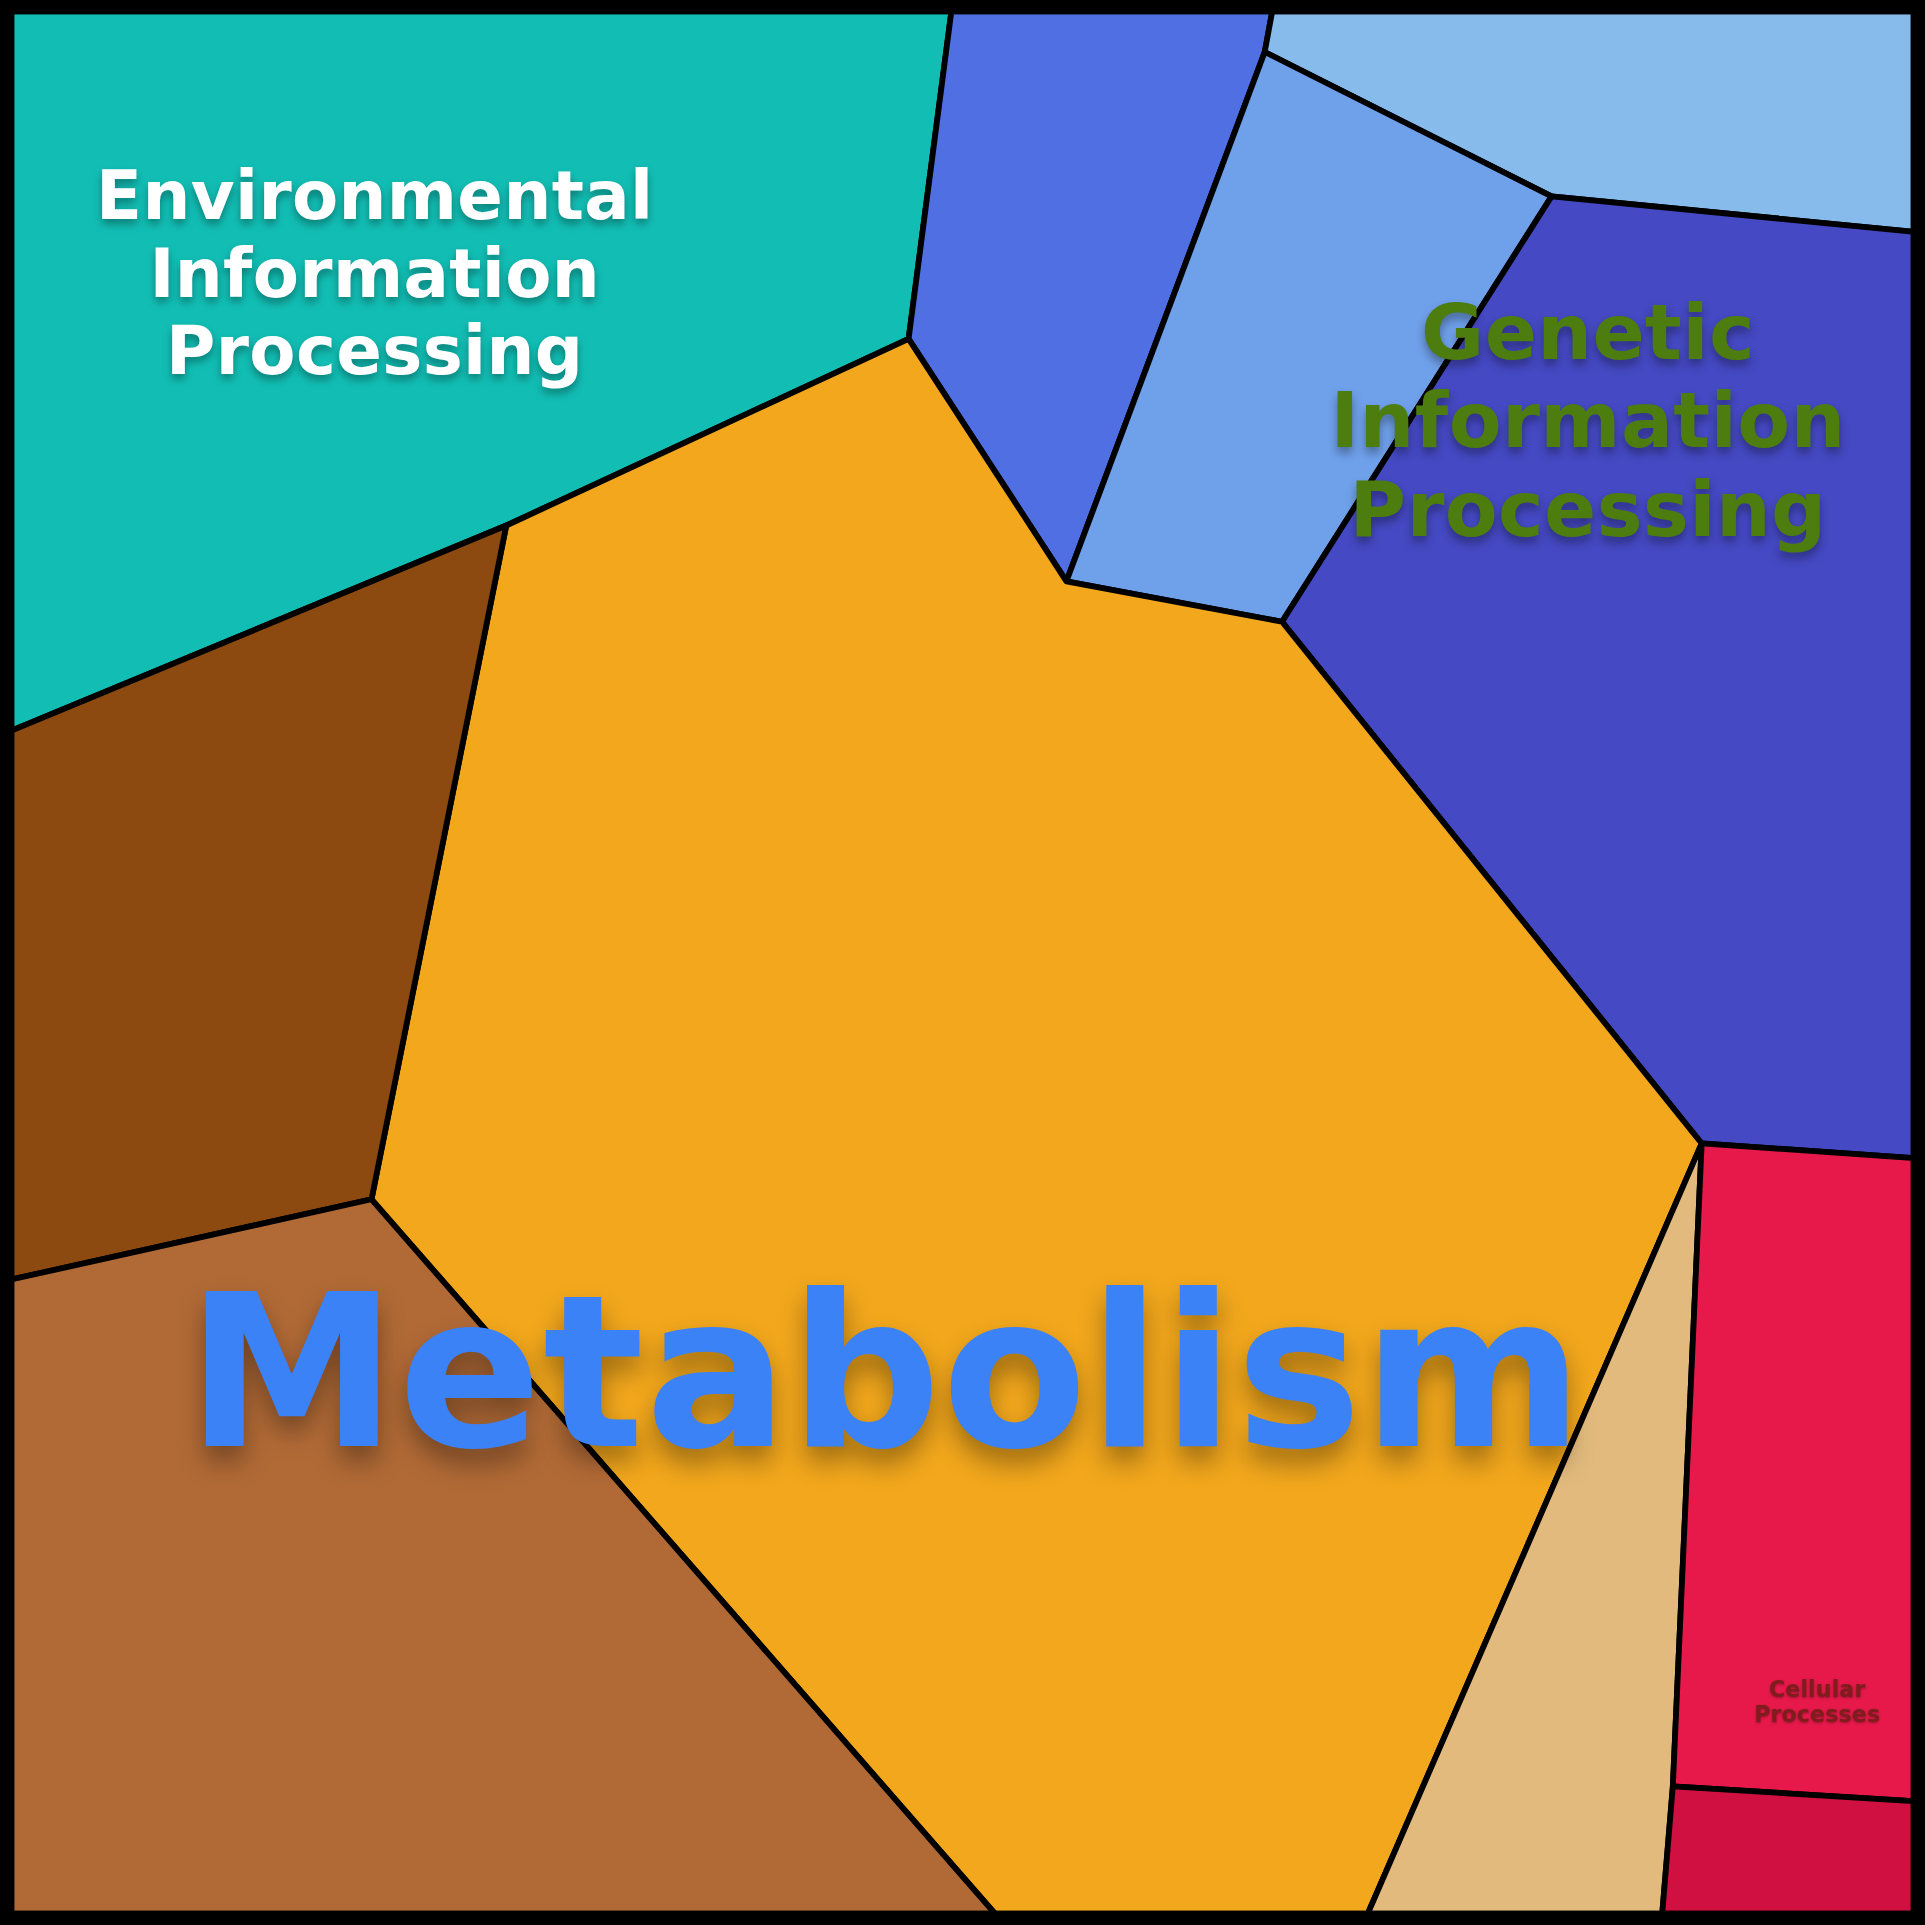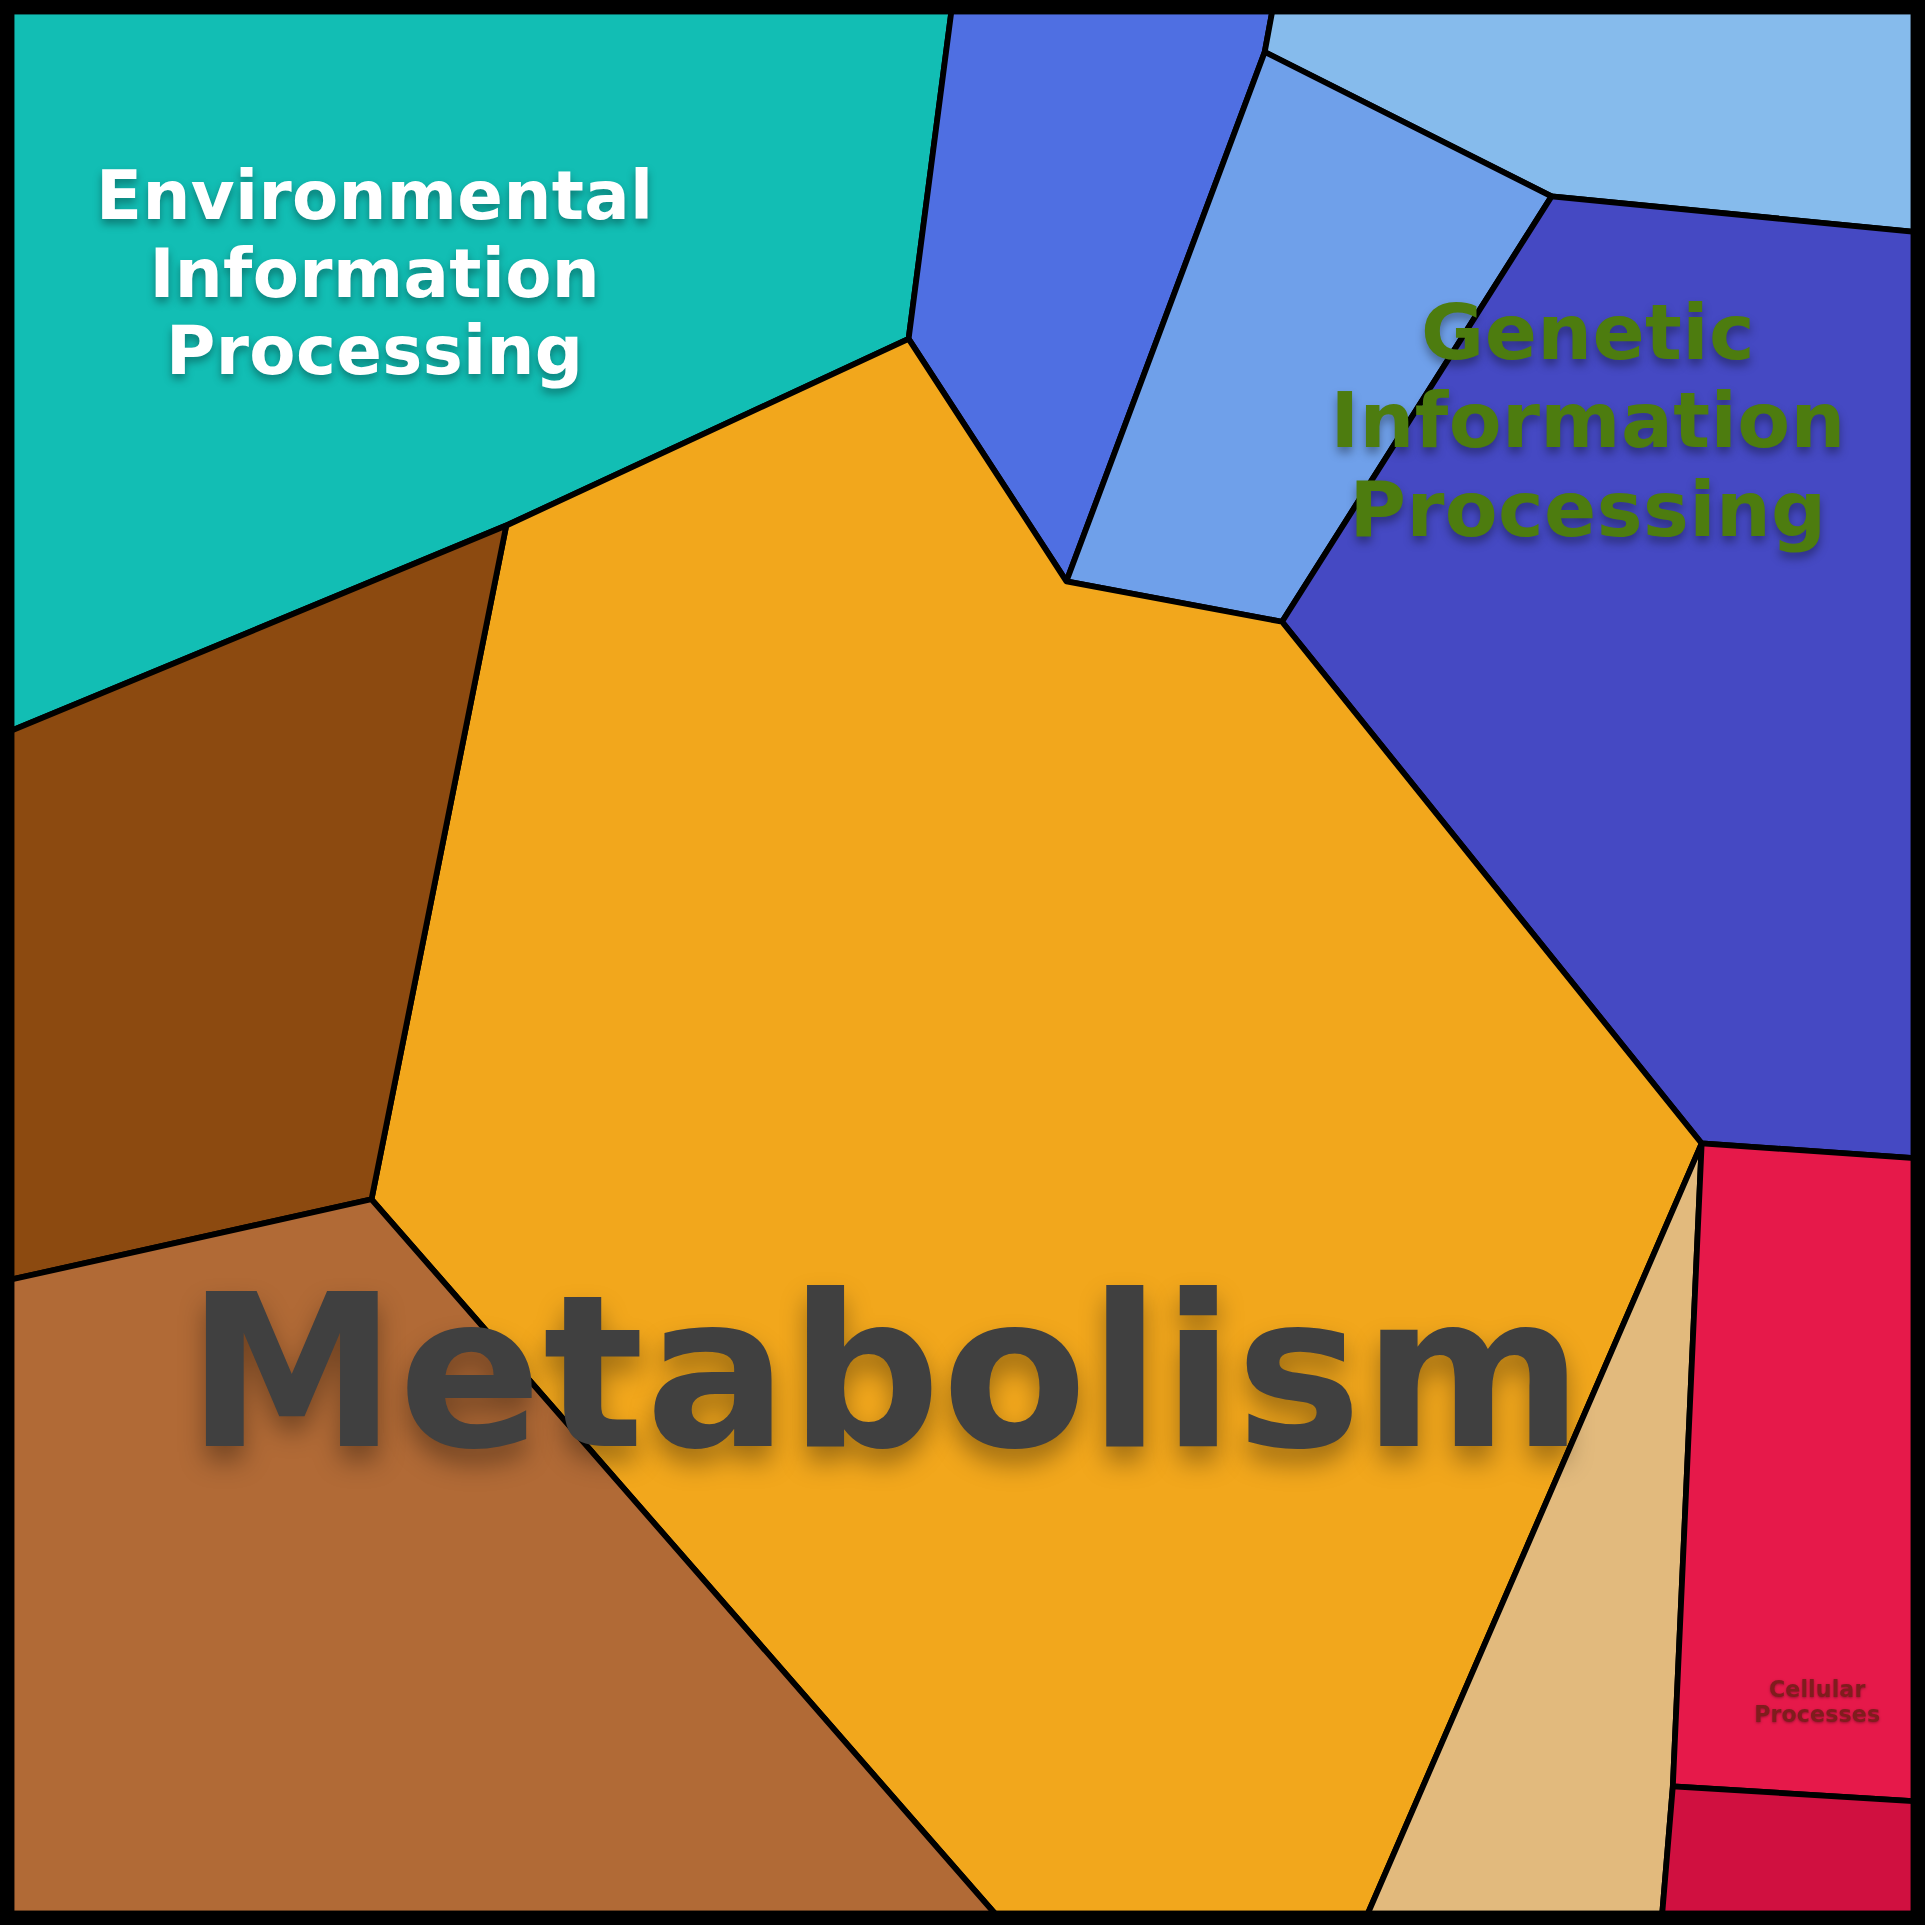--- a/index.html
+++ b/index.html
@@ -63,18 +63,18 @@
       <polygon points="86.9,92.8 100,93.6 100,100 86.3,100" fill="#d01040"></polygon>
       <rect x="0" y="0" width="100" height="100" fill="none" stroke="#000000" stroke-width="1.5"></rect>
     </svg>
   <div class="labels-layer" id="labels-layer">
       <div class="region-label" style="left: 19%; top: 14.2%; font-size: 3.5vw; color: rgb(255, 255, 255); margin-left: 9px;">Environmental
 Information
 Processing</div>
       <div class="region-label" style="left: 82.5%; top: 21.5%; font-size: 4vw; color: #4d7c0f; margin-top: 8px;">Genetic
 Information
 Processing</div>
-      <div class="region-label" style="left: 46%; top: 71.3%; font-size: 11vw; color: #404040;">Metabolism</div>
+      <div class="region-label" style="left: 46%; top: 71.3%; font-size: 11vw; color: #3b82f6;">Metabolism</div>
       <div class="region-label" style="left: 94.4%; top: 88.4%; font-size: 1.15vw; color: #7f1d1d;">Cellular
 Processes</div>
     </div>
 </div>
 
 
 </body></html>

